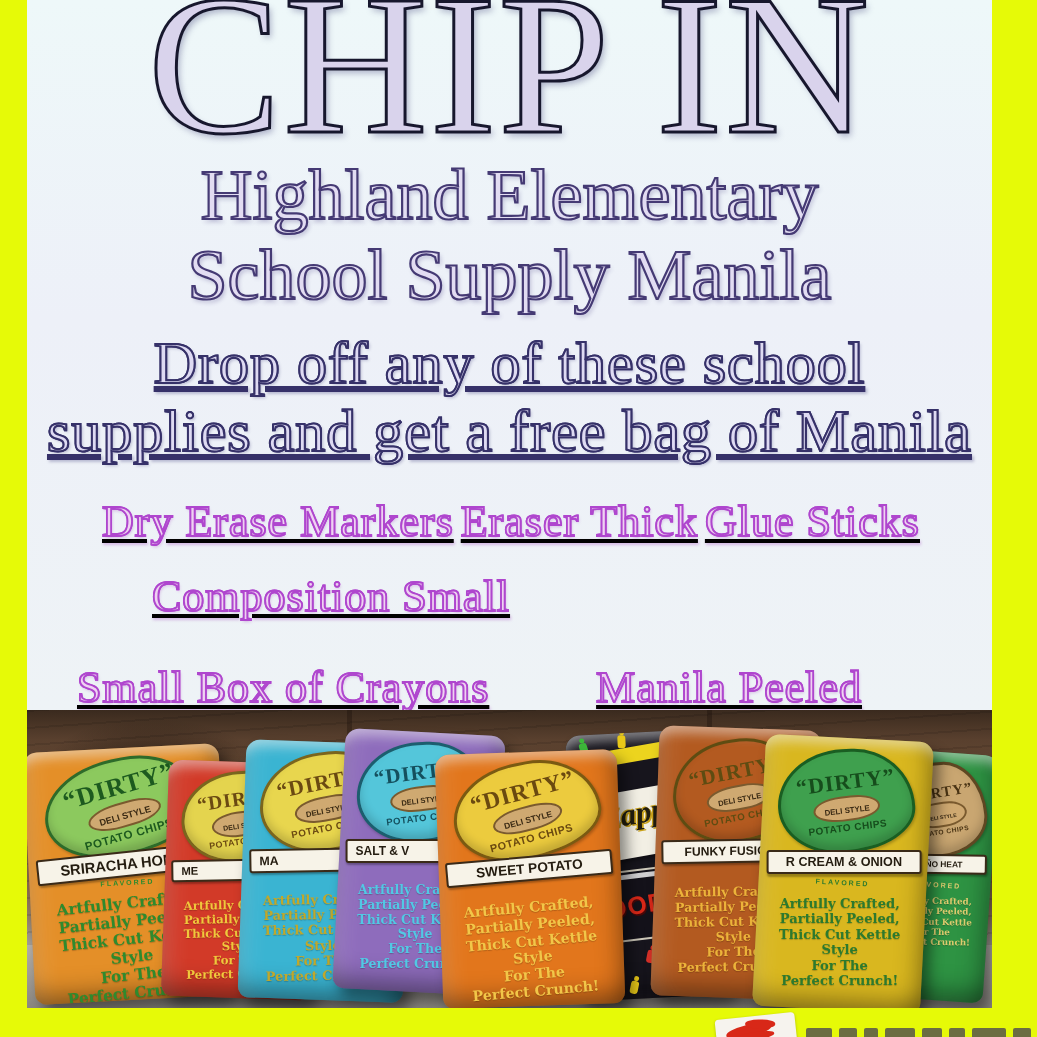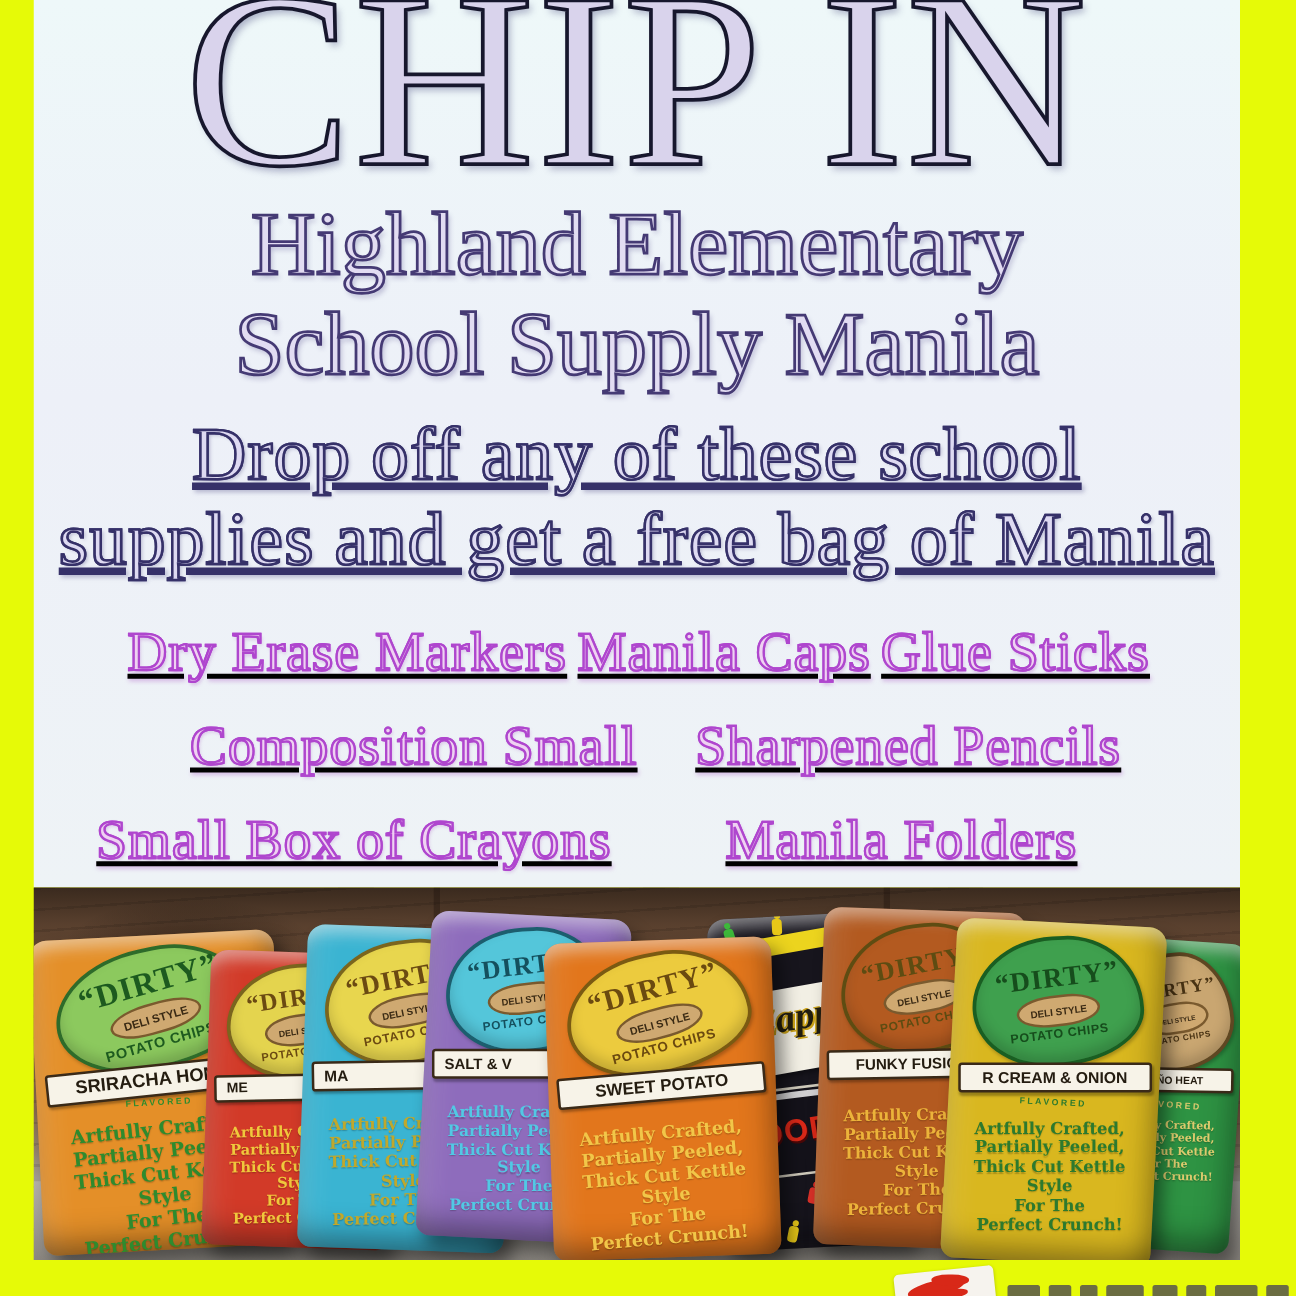--- a/index.html
+++ b/index.html
@@ -16,21 +16,21 @@
          color:#e2dcf2;-webkit-text-stroke:2.2px #453a74;
          text-shadow:2px 3px 4px rgba(70,60,130,.30);}
   .sub1{top:155px;} .sub2{top:235px;}
   .t-desc{position:absolute;left:0;right:0;text-align:center;font-size:60px;line-height:70px;
           letter-spacing:1px;color:#dedaf2;-webkit-text-stroke:2px #363169;
           text-shadow:2px 2px 3px rgba(60,55,120,.30);text-decoration:underline;}
   .desc1{top:328px;} .desc2{top:396px;}
   .items-row{position:absolute;left:0;right:0;display:flex;justify-content:space-between;text-decoration:underline;}
   .row1{top:494px;padding:0 72px 0 75px;}
   .row2{top:569px;padding:0 95px 0 125px;}
-  .row3{top:644px;padding:0 130px 0 50px;}
+  .row3{top:660px;padding:0 130px 0 50px;}
   .t-item{font-size:44px;line-height:56px;letter-spacing:1px;color:#efd2f2;
           -webkit-text-stroke:1.8px #af46ce;text-shadow:1px 2px 3px rgba(160,70,190,.35);}
   @supports not (-webkit-text-stroke:1px #000){
     .t-title{color:#17172d;} .t-sub{color:#453a74;} .t-desc{color:#363169;} .t-item{color:#af46ce;}
   }
   
   .photo{position:absolute;left:27px;top:710px;width:965px;height:298px;overflow:hidden;
          background:
            repeating-linear-gradient(176deg,rgba(0,0,0,.10) 0 2px,rgba(255,255,255,0) 2px 17px),
            linear-gradient(180deg,#3a2a1e 0%,#59402e 10%,#6d4f38 28%,#7c5b42 46%,#8a6a4e 60%,#94816a 70%,#a29c94 78%,#989490 88%,#86827c 100%);}
@@ -105,30 +105,29 @@
 
   <div class="panel">
     <h1 class="t-title">CHIP IN</h1>
     <div class="t-sub sub1">Highland Elementary</div>
     <div class="t-sub sub2">School Supply Manila</div>
     <div class="t-desc desc1">Drop off any of these school</div>
     <div class="t-desc desc2">supplies and get a free bag of Manila</div>
 
     <div class="items-row row1">
       <span class="t-item">Dry Erase Markers</span>
-      <span class="t-item">Manila Caps</span>
+      <span class="t-item">Eraser Thick</span>
       <span class="t-item">Glue Sticks</span>
     </div>
     <div class="items-row row2">
       <span class="t-item">Composition Small</span>
-      <span class="t-item">Sharpened Pencils</span>
     </div>
     <div class="items-row row3">
       <span class="t-item">Small Box of Crayons</span>
-      <span class="t-item">Manila Folders</span>
+      <span class="t-item">Manila Peeled</span>
     </div>
   </div>
 
   <div class="photo" id="photo">
     <div class="knot"></div>
     <div class="seam" style="left:320px;"></div>
     <div class="seam" style="left:680px;"></div>
     <div class="floor"></div>
   <div class="bag" style="left: 2px; top: 38px; width: 196px; height: 252px; z-index: 1; transform: rotate(-3deg); background-color: rgb(228, 143, 40);">
         <div class="bag-logo" style="background: rgb(140, 201, 94); border-color: rgb(46, 107, 42); transform: rotate(-9deg);">

